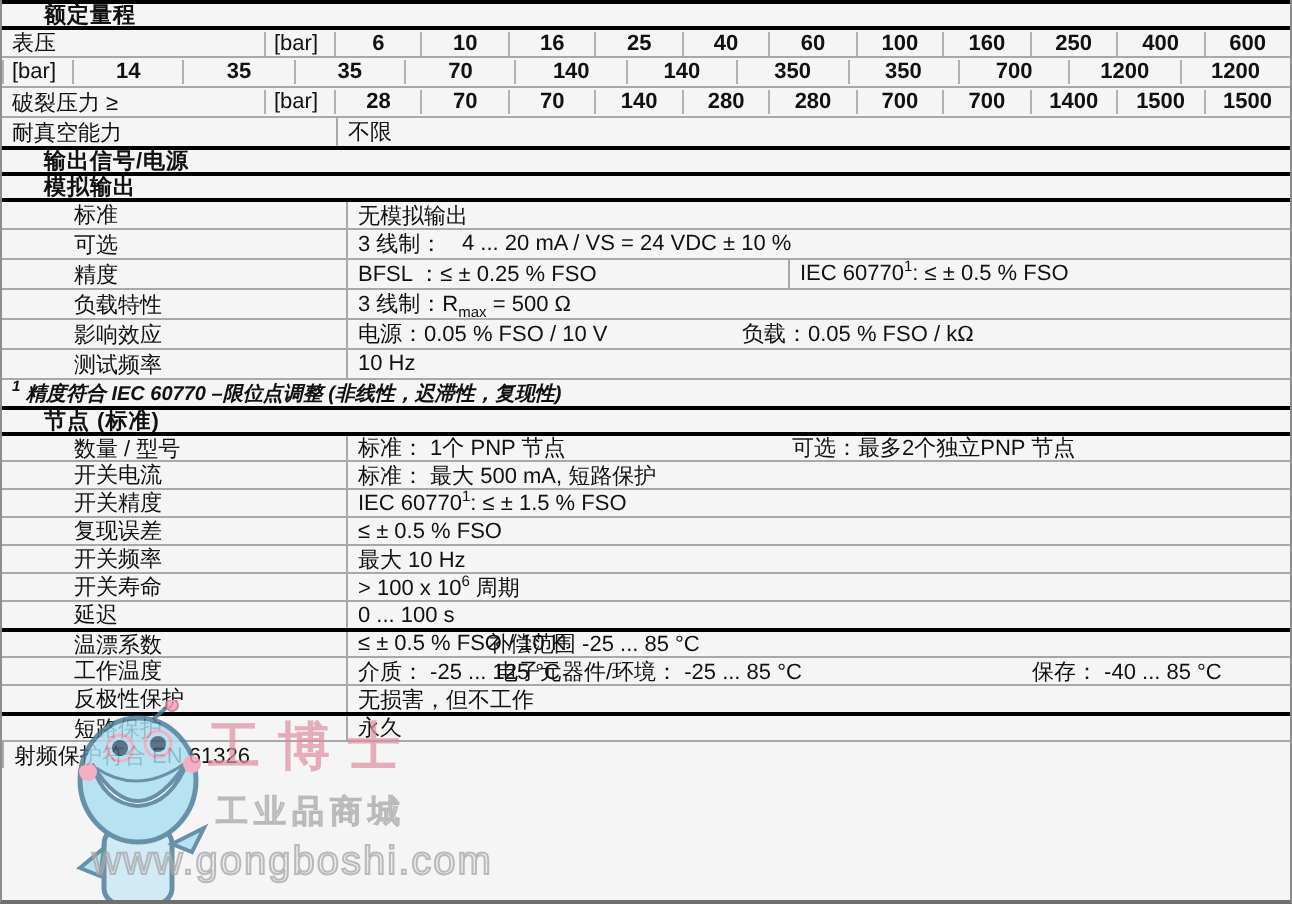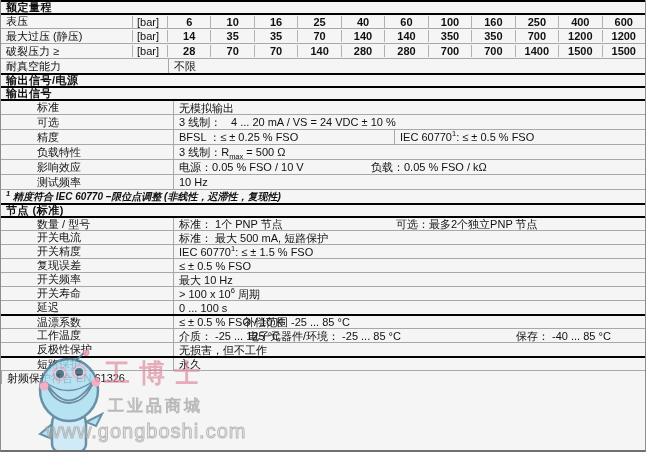--- a/index.html
+++ b/index.html
@@ -4,21 +4,21 @@
 <style>
   html,body{margin:0;padding:0;background:#e9e9e9;}
   .page{position:relative;width:646px;height:452px;background:#f5f5f5;
         font-family:"Liberation Sans","DejaVu Sans",sans-serif;font-size:11px;color:#111;
         border-left:1px solid #8d8d8d;border-right:1px solid #8d8d8d;border-bottom:2px solid #6f6f6f;
         box-sizing:border-box;overflow:hidden;}
   .row{display:flex;align-items:center;box-sizing:border-box;}
   .h13{height:13px}.h14{height:14px}.h15{height:15px}
   .bt2{border-top:2px solid #000}
   .bt1{border-top:1px solid #a8a8a8}
-  .sec-title{font-weight:bold;padding-left:5px;letter-spacing:.5px;}
+  .sec-title{font-weight:bold;padding-left:21px;letter-spacing:.5px;}
   .lbl{padding-left:5px;box-sizing:border-box;white-space:nowrap;}
   .w172{width:172px;flex:0 0 172px;padding-left:36px;}
   .w131{width:131px;flex:0 0 131px;}
   .w167{width:167px;flex:0 0 167px;}
   .unit{flex:0 0 35px;border-left:1px solid #b2b2b2;padding-left:4px;box-sizing:border-box;}
   .num{flex:1;border-left:1px solid #b2b2b2;text-align:center;font-weight:bold;box-sizing:border-box;}
   .val{flex:1;position:relative;height:100%;border-left:1px solid #a8a8a8;box-sizing:border-box;}
   .seg{position:absolute;top:50%;transform:translateY(-50%);white-space:nowrap;}
   .vdiv{position:absolute;top:0;bottom:0;width:0;border-left:1px solid #a8a8a8;}
   .footnote{font-style:italic;font-weight:600;font-size:10px;padding-left:5px;}
@@ -52,21 +52,20 @@
     <div class="num">25</div>
     <div class="num">40</div>
     <div class="num">60</div>
     <div class="num">100</div>
     <div class="num">160</div>
     <div class="num">250</div>
     <div class="num">400</div>
     <div class="num">600</div>
   </div>
   <div class="row h15 bt1">
-    <div class="lbl w131">最大过压 (静压)</div>
     <div class="unit">[bar]</div>
     <div class="num">14</div>
     <div class="num">35</div>
     <div class="num">35</div>
     <div class="num">70</div>
     <div class="num">140</div>
     <div class="num">140</div>
     <div class="num">350</div>
     <div class="num">350</div>
     <div class="num">700</div>
@@ -93,21 +92,21 @@
     <div class="val">
       <span class="seg" style="left:5px">不限</span>
     </div>
   </div>
 
   <div class="row h13 bt2">
     <span class="sec-title">输出信号/电源</span>
   </div>
 
   <div class="row h13 bt2">
-    <span class="sec-title">输出信号</span>
+    <span class="sec-title">模拟输出</span>
   </div>
   <div class="row h15 bt2">
     <div class="lbl w172">标准</div>
     <div class="val">
       <span class="seg" style="left:5px">无模拟输出</span>
     </div>
   </div>
   <div class="row h15 bt1">
     <div class="lbl w172">可选</div>
     <div class="val">

